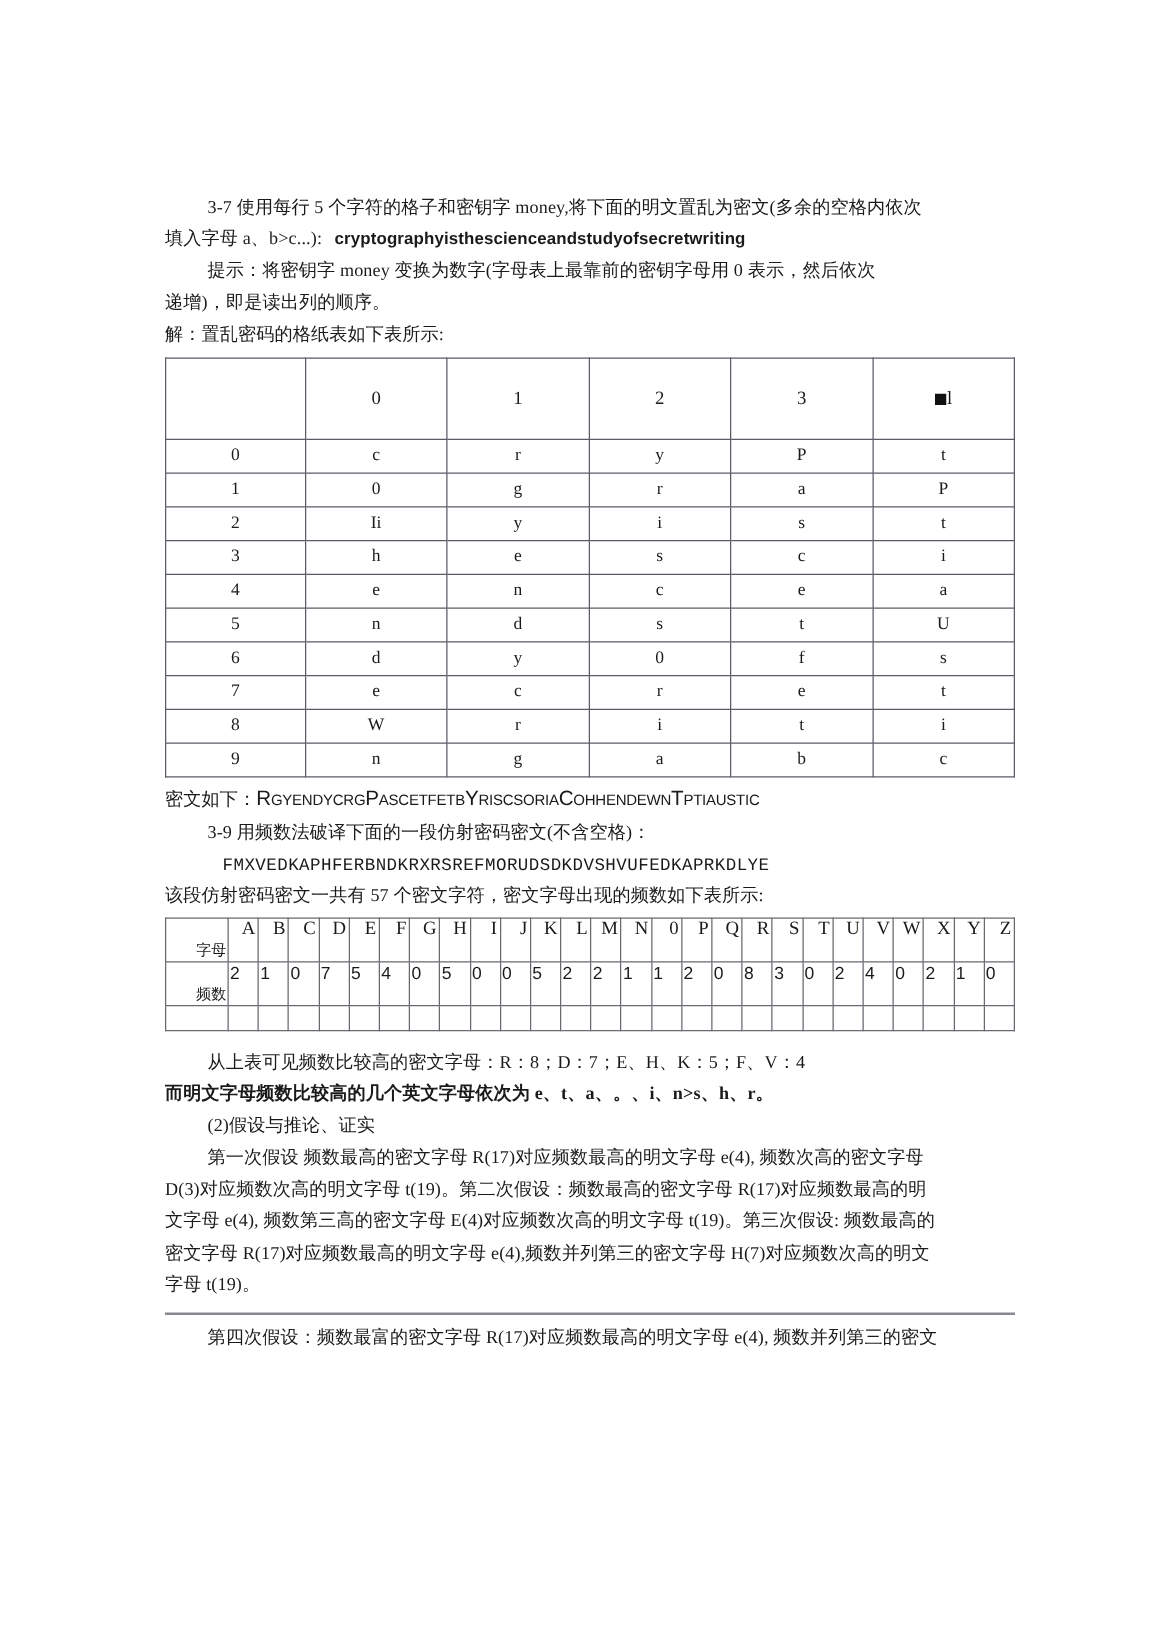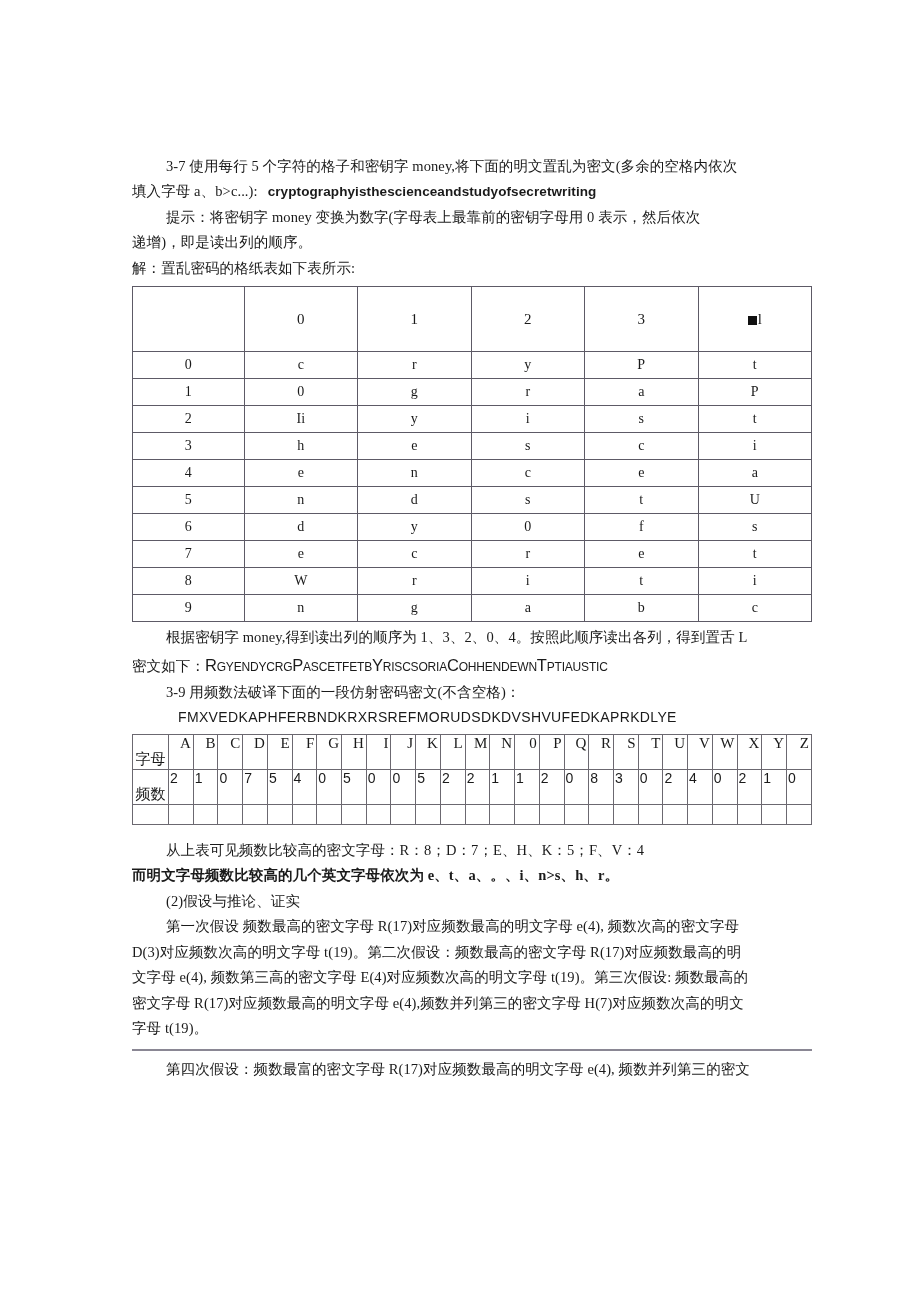--- a/index.html
+++ b/index.html
@@ -44,21 +44,21 @@
   
   .smallcaps {
     font-family: Liberation Sans, sans-serif;
     font-variant: small-caps;
     font-size: 16.5px;
     letter-spacing: -0.2px;
   }
 
   
   .cipherblock {
-    font-family: Liberation Sans, sans-serif;
+    font-family: Liberation Mono, monospace;
     font-size: 14px;
     letter-spacing: 0.35px;
   }
 
   
   .grid-table {
     width: 100%;
     border-collapse: collapse;
     margin: 6px 0 4px 0;
     table-layout: fixed;
@@ -96,24 +96,24 @@
     border: 1px solid #6b6870;
     font-family: "Liberation Serif", "DejaVu Serif", serif;
     font-size: 15px;
     height: 21px;
     padding: 0 1px;
     overflow: hidden;
     white-space: nowrap;
   }
   .freq-table td.corner {
     width: 33px;
-    font-size: 15px;
-    text-align: center;
+    font-size: 12px;
+    text-align: right;
     vertical-align: bottom;
-    padding-left: 1px;
+    padding-left: 15px;
   }
   .freq-table td.letter {
     text-align: right;
     vertical-align: top;
     padding-right: 2px;
   }
   .freq-table td.num {
     font-family: "Liberation Sans", "DejaVu Sans", sans-serif;
     font-size: 14px;
     text-align: left;
@@ -234,30 +234,30 @@
           <td class="rowhead">9</td>
           <td>n</td>
           <td>g</td>
           <td>a</td>
           <td>b</td>
           <td>c</td>
         </tr>
       </tbody>
   </table>
 
-  <p class="para indent1">根据密钥字 money,得到读出列的顺序为 1、3、2、0、4。按照此顺序读出各列，得到置舌 L</p>
 
   <p class="para noindent"><span>密文如下：</span><span class="smallcaps">RgyendycrgPascetfetbYriscsoriaCohhendewnTptiaustic</span></p>
 
   <p class="para indent1">3-9 用频数法破译下面的一段仿射密码密文(不含空格)：</p>
 
   <p class="para" style="text-indent:46px;"><span class="cipherblock">FMXVEDKAPHFERBNDKRXRSREFMORUDSDKDVSHVUFEDKAPRKDLYE</span></p>
 
 
 
+  <p class="para noindent">该段仿射密码密文一共有 57 个密文字符，密文字母出现的频数如下表所示:</p>
 
   <table class="freq-table">
     <tbody id="freq-body">
         <tr class="r-letters">
           <td class="corner">字母</td>
           <td class="letter">A</td>
           <td class="letter">B</td>
           <td class="letter">C</td>
           <td class="letter">D</td>
           <td class="letter">E</td>

